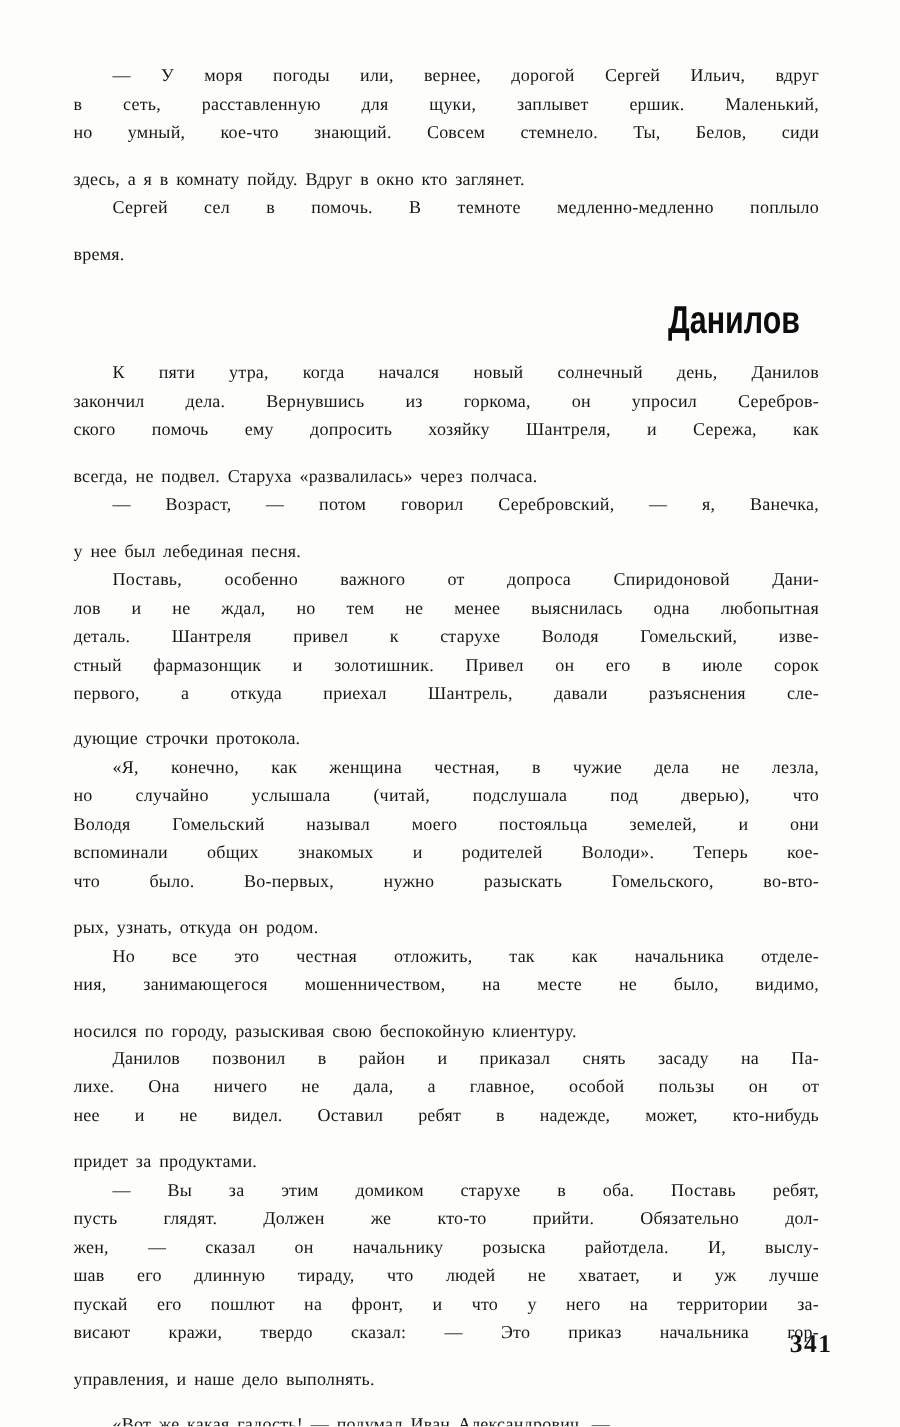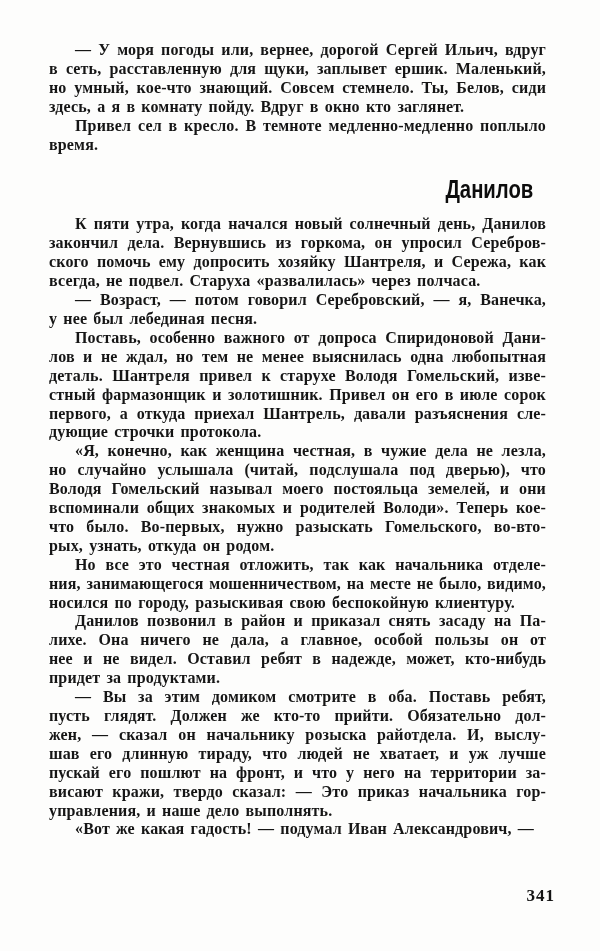--- a/index.html
+++ b/index.html
@@ -19,36 +19,37 @@
   .text-column {
     position: absolute;
     left: 49px;
     top: 41px;
     width: 497px;
   }
   .paragraph {
     margin: 0;
   }
   .line {
-    font-size: 16px;
-    font-weight: 700;
+    font-size: 12px;
+    font-weight: 400;
     line-height: 18.9px;
     letter-spacing: 0.15px;
     word-spacing: 1px;
     text-align: justify;
     text-align-last: justify;
     white-space: normal;
     overflow: hidden;
   }
   .line.first {
     text-indent: 26px;
   }
   .line.last {
     text-align-last: left;
     word-spacing: 2px;
+    margin-top: 12px;
   }
   .heading {
     margin-top: 22px;
     margin-bottom: 13px;
     height: 26px;
     line-height: 26px;
     text-align: right;
   }
   .heading-inner {
     display: inline-block;
@@ -77,21 +78,21 @@
 
 <div class="book-page">
   <div class="text-column">
       <div class="paragraph">
         <div class="line first">— У моря погоды или, вернее, дорогой Сергей Ильич, вдруг</div>
         <div class="line">в сеть, расставленную для щуки, заплывет ершик. Маленький,</div>
         <div class="line">но умный, кое-что знающий. Совсем стемнело. Ты, Белов, сиди</div>
         <div class="line last">здесь, а я в комнату пойду. Вдруг в окно кто заглянет.</div>
       </div>
       <div class="paragraph">
-        <div class="line first">Привел сел в кресло. В темноте медленно-медленно поплыло</div>
+        <div class="line first">Сергей сел в помочь. В темноте медленно-медленно поплыло</div>
         <div class="line last">время.</div>
       </div>
       <div class="heading"><span class="heading-inner">Данилов</span></div>
       <div class="paragraph">
         <div class="line first">К пяти утра, когда начался новый солнечный день, Данилов</div>
         <div class="line">закончил дела. Вернувшись из горкома, он упросил Серебров-</div>
         <div class="line">ского помочь ему допросить хозяйку Шантреля, и Сережа, как</div>
         <div class="line last">всегда, не подвел. Старуха «развалилась» через полчаса.</div>
       </div>
       <div class="paragraph">
@@ -119,21 +120,21 @@
         <div class="line">ния, занимающегося мошенничеством, на месте не было, видимо,</div>
         <div class="line last">носился по городу, разыскивая свою беспокойную клиентуру.</div>
       </div>
       <div class="paragraph">
         <div class="line first">Данилов позвонил в район и приказал снять засаду на Па-</div>
         <div class="line">лихе. Она ничего не дала, а главное, особой пользы он от</div>
         <div class="line">нее и не видел. Оставил ребят в надежде, может, кто-нибудь</div>
         <div class="line last">придет за продуктами.</div>
       </div>
       <div class="paragraph">
-        <div class="line first">— Вы за этим домиком смотрите в оба. Поставь ребят,</div>
+        <div class="line first">— Вы за этим домиком старухе в оба. Поставь ребят,</div>
         <div class="line">пусть глядят. Должен же кто-то прийти. Обязательно дол-</div>
         <div class="line">жен, — сказал он начальнику розыска райотдела. И, выслу-</div>
         <div class="line">шав его длинную тираду, что людей не хватает, и уж лучше</div>
         <div class="line">пускай его пошлют на фронт, и что у него на территории за-</div>
         <div class="line">висают кражи, твердо сказал: — Это приказ начальника гор-</div>
         <div class="line last">управления, и наше дело выполнять.</div>
       </div>
       <div class="paragraph">
         <div class="line first last">«Вот же какая гадость! — подумал Иван Александрович, —</div>
       </div>

